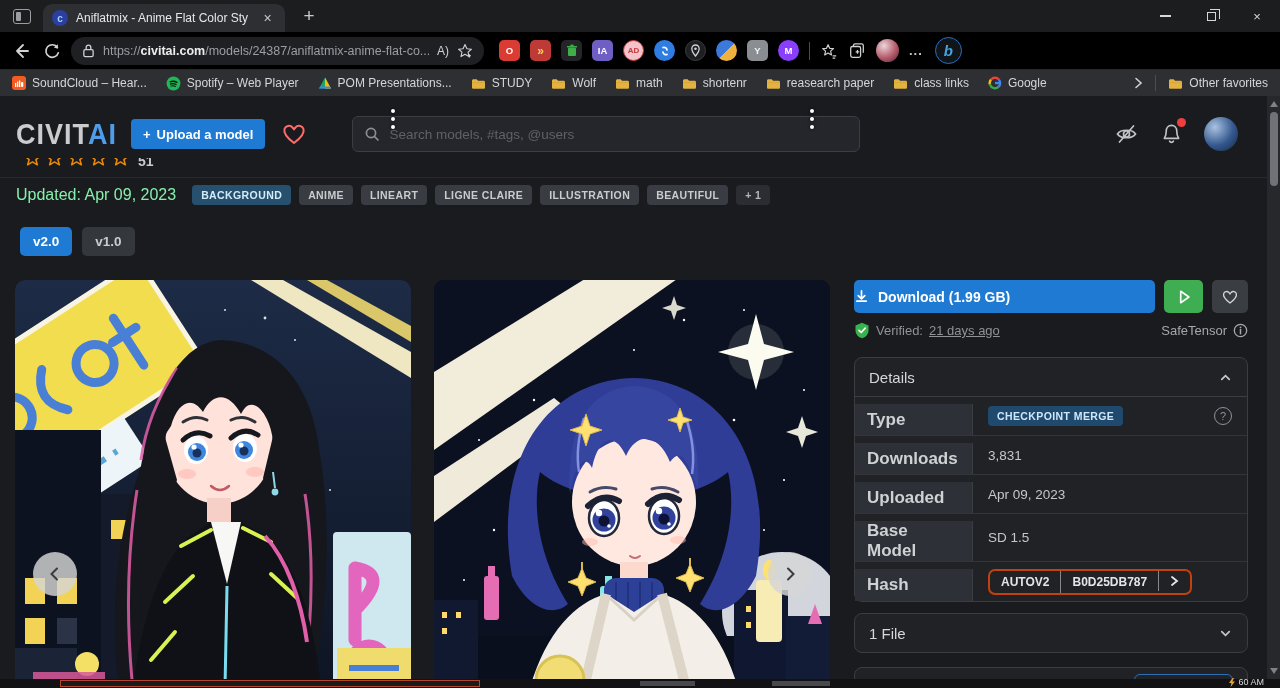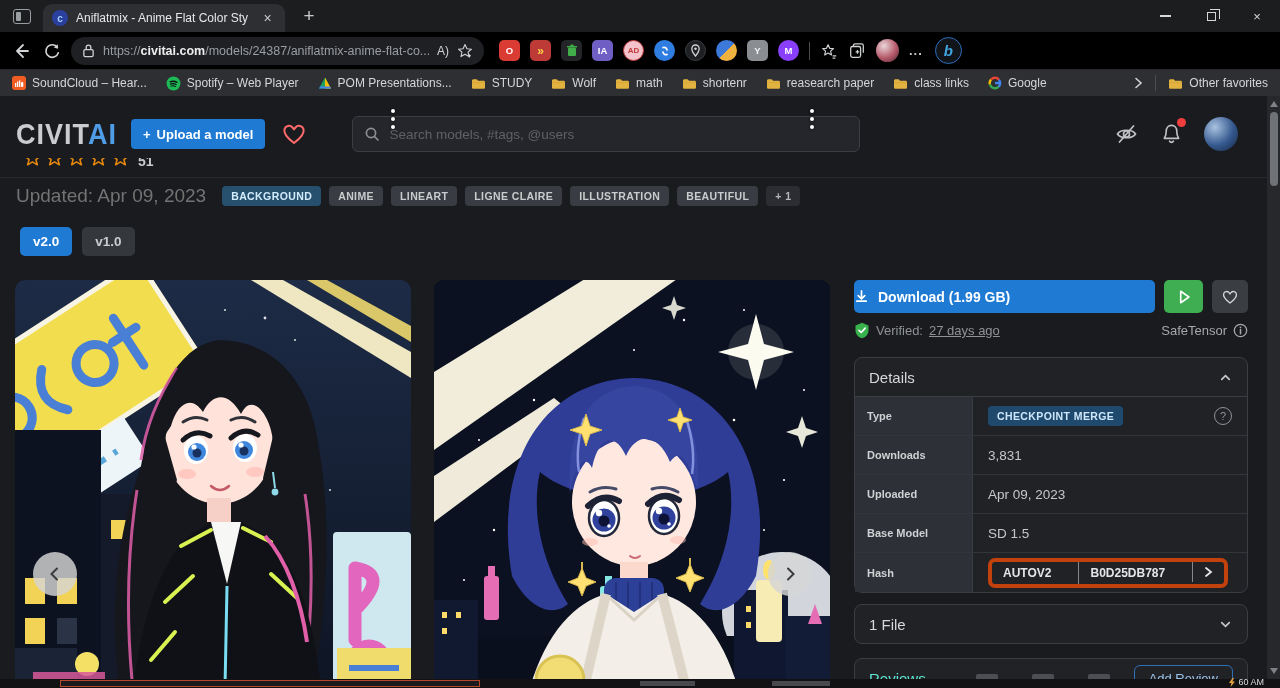--- a/index.html
+++ b/index.html
@@ -71,21 +71,21 @@
   .avatar-user { width:34px; height:34px; border-radius:50%;
       background:radial-gradient(circle at 32% 30%, #a9c2e0, #35598f 55%, #14263f); }
 
   .rating-row { position:absolute; top:62px; left:24px; height:14px; overflow:hidden;
                 display:flex; gap:5px; align-items:flex-start; }
   .rating-row svg { margin-top:-8px; }
   .rating-count { margin-top:-5px; font-size:14px; font-weight:bold; color:#c8c9cc; margin-left:4px; }
   .content-divider { position:absolute; top:81px; left:0; right:13px; height:1px; background:#28292d; }
 
   .meta-row { position:absolute; top:89px; left:16px; display:flex; align-items:center; gap:8px; }
-  .updated { font-size:19px; color:#737373; margin-right:8px; }
+  .updated { font-size:16px; color:#86efac; margin-right:8px; }
   .badge { height:20px; padding:0 9px; border-radius:4px; background:#393c42; color:#caccce;
            font-size:10.5px; font-weight:bold; letter-spacing:.4px; display:flex; align-items:center; }
   .badge.hl { background:#27506f; color:#d3ecfb; }
   .badge.more { background:#2b2d32; color:#b6b8bb; }
 
   .version-row { position:absolute; top:131px; left:20px; display:flex; gap:10px;align-items:center; }
   .ver { height:29px; padding:0 13px; border-radius:5px; font-size:13.5px; font-weight:bold;
          display:flex; align-items:center; }
   .ver.active { background:#1f7ad4; color:#fff; }
   .ver.inactive { background:#34373c; color:#caccce; }
@@ -112,29 +112,29 @@
   .v-time { text-decoration:underline; }
   .safetensor { margin-left:auto; display:flex; gap:6px; align-items:center; color:#a5a7aa; }
 
   .panel { border:1px solid #3a3d42; border-radius:8px; background:#202226; }
   .panel-hd { height:38px; display:flex; align-items:center; justify-content:space-between;
               padding:0 14px; font-size:15px; color:#d6d7d9; }
   .details { margin-top:18px; }
   .detail-table { border-top:1px solid #3a3d42; }
   .drow { display:grid; grid-template-columns:118px 1fr; border-bottom:1px solid #32353a; min-height:39px; }
   .drow:last-child { border-bottom:none; }
-  .dlabel { background:#2d3036; display:flex; align-items:center; padding:0 12px; font-size:11px;
-            font-weight:bold; color:#d0d1d4; border-right:1px solid #3a3d42; }
+  .dlabel { background:#2d3036; display:flex; align-items:center; padding:0 12px; font-size:17px;
+            font-weight:bold; color:#d0d1d4; border-right:1px solid #3a3d42;margin-top:7px; }
   .dvalue { display:flex; align-items:center; padding:0 15px; font-size:13.5px; color:#c6c7ca; gap:8px; }
   .type-badge { background:#1f4a6e; color:#cfe7fb; font-size:10.5px; font-weight:bold; letter-spacing:.4px;
                 padding:4px 9px; border-radius:4px; }
   .qmark { margin-left:auto; width:18px; height:18px; border:1.5px solid #8e9196; border-radius:50%;
            color:#8e9196; font-size:11px; display:flex; align-items:center; justify-content:center; }
-  .hash-pill { display:flex; align-items:flex-start; border:4px solid #c2410c; border-radius:7px;
-               overflow:hidden; font-size:12px; font-weight:bold; color:#e4e5e7;gap:16px; }
+  .hash-pill { display:flex; align-items:flex-start; border:2px solid #c2410c; border-radius:7px;
+               overflow:hidden; font-size:12px; font-weight:bold; color:#e4e5e7; }
   .hash-pill > span { padding:4px 11px; display:flex; align-items:center; }
   .hash-pill > span + span { border-left:1px solid #85888d; }
   .files { margin-top:11px; }
   .reviews { margin-top:14px; }
   .rev-dim { display:flex; gap:34px; margin-left:26px; }
   .rev-dim i { width:22px; height:9px; background:#4c4e53; border-radius:2px; }
   .add-review { border:1px solid #2f6fb4; color:#9cc4ea; border-radius:6px; font-size:13px;
                 padding:5px 14px; background:transparent; }
 
   .scrollbar { position:absolute; right:0; top:0; width:13px; bottom:0; background:#27282c; }
@@ -655,21 +655,21 @@
           </svg>
       </div>
     </div>
 
     <div class="verify-row">
       <svg width="16" height="17" viewBox="0 0 16 17">
           <path d="M8 .8 L14.5 3.4 V8.2 C14.5 12.4 11.6 15.2 8 16.2 C4.4 15.2 1.5 12.4 1.5 8.2 V3.4 Z" fill="#37b24d"></path>
           <path d="M5 8.3 L7.2 10.5 L11.2 6.2" stroke="#fff" stroke-width="1.7" fill="none" stroke-linecap="round" stroke-linejoin="round"></path>
         </svg>
       <span>Verified:</span>
-      <span class="v-time">27 days ago</span>
+      <span class="v-time">21 days ago</span>
       <span class="safetensor">
         <span>SafeTensor</span>
         <svg width="15" height="15" viewBox="0 0 16 16">
             <circle cx="8" cy="8" r="6.6" fill="none" stroke="#a5a7aa" stroke-width="1.4"></circle>
             <path d="M8 7 V11.4" stroke="#a5a7aa" stroke-width="1.6" stroke-linecap="round"></path>
             <circle cx="8" cy="4.6" r="1" fill="#a5a7aa"></circle>
           </svg>
       </span>
     </div>
 

